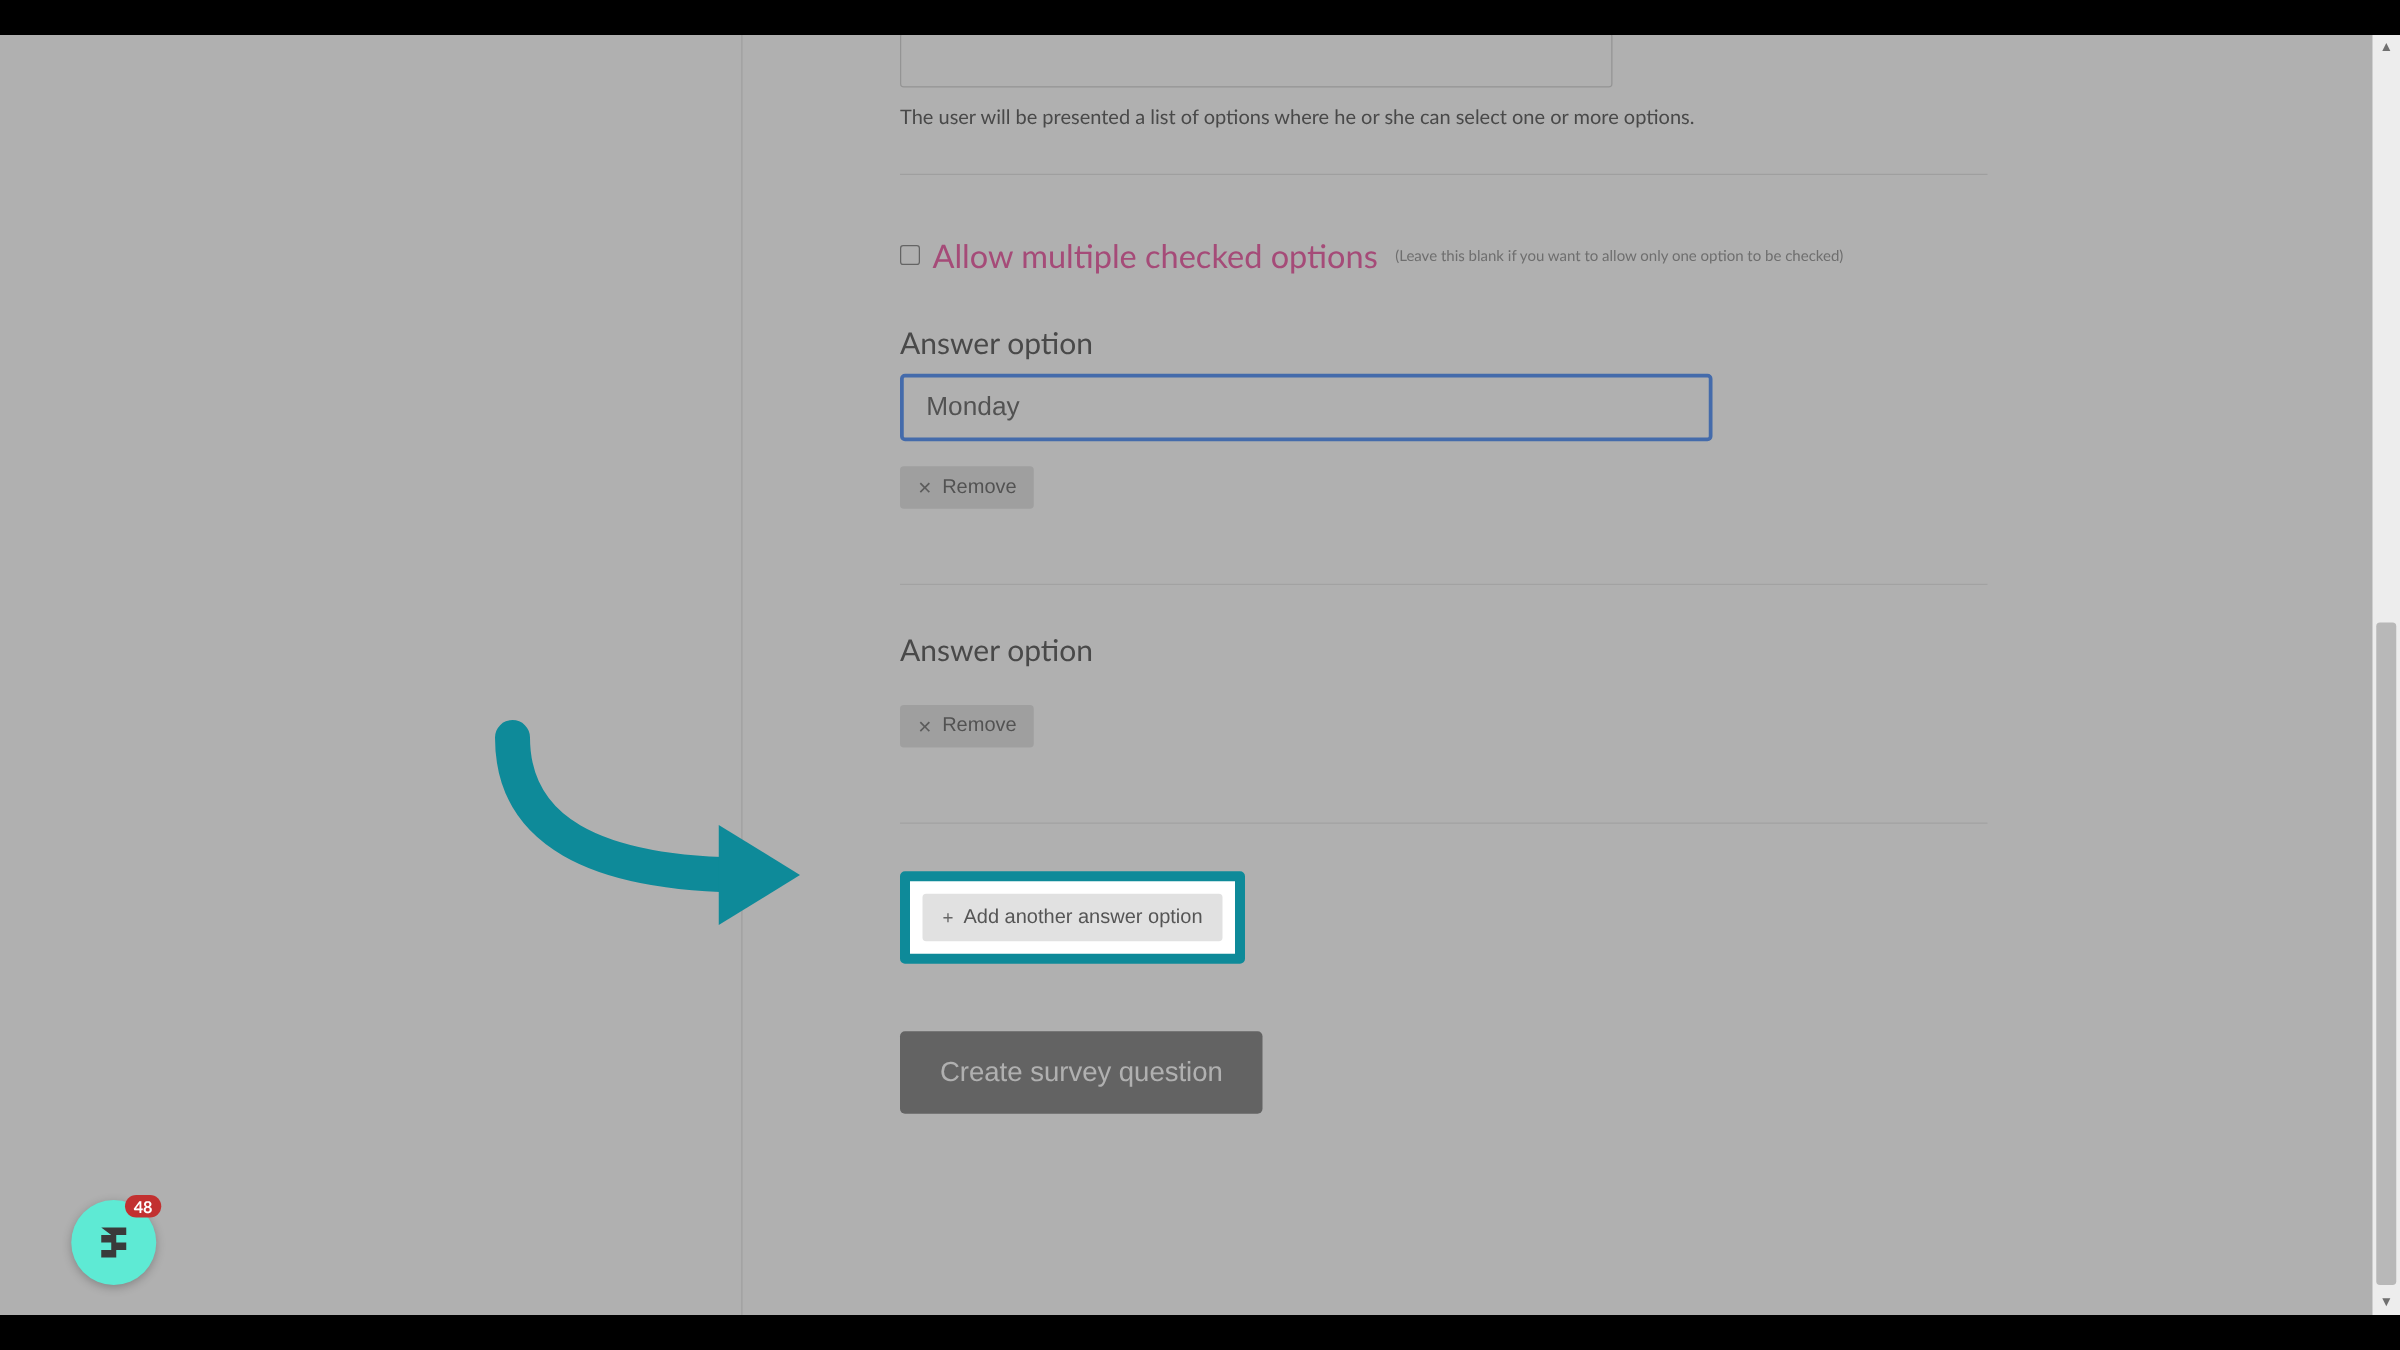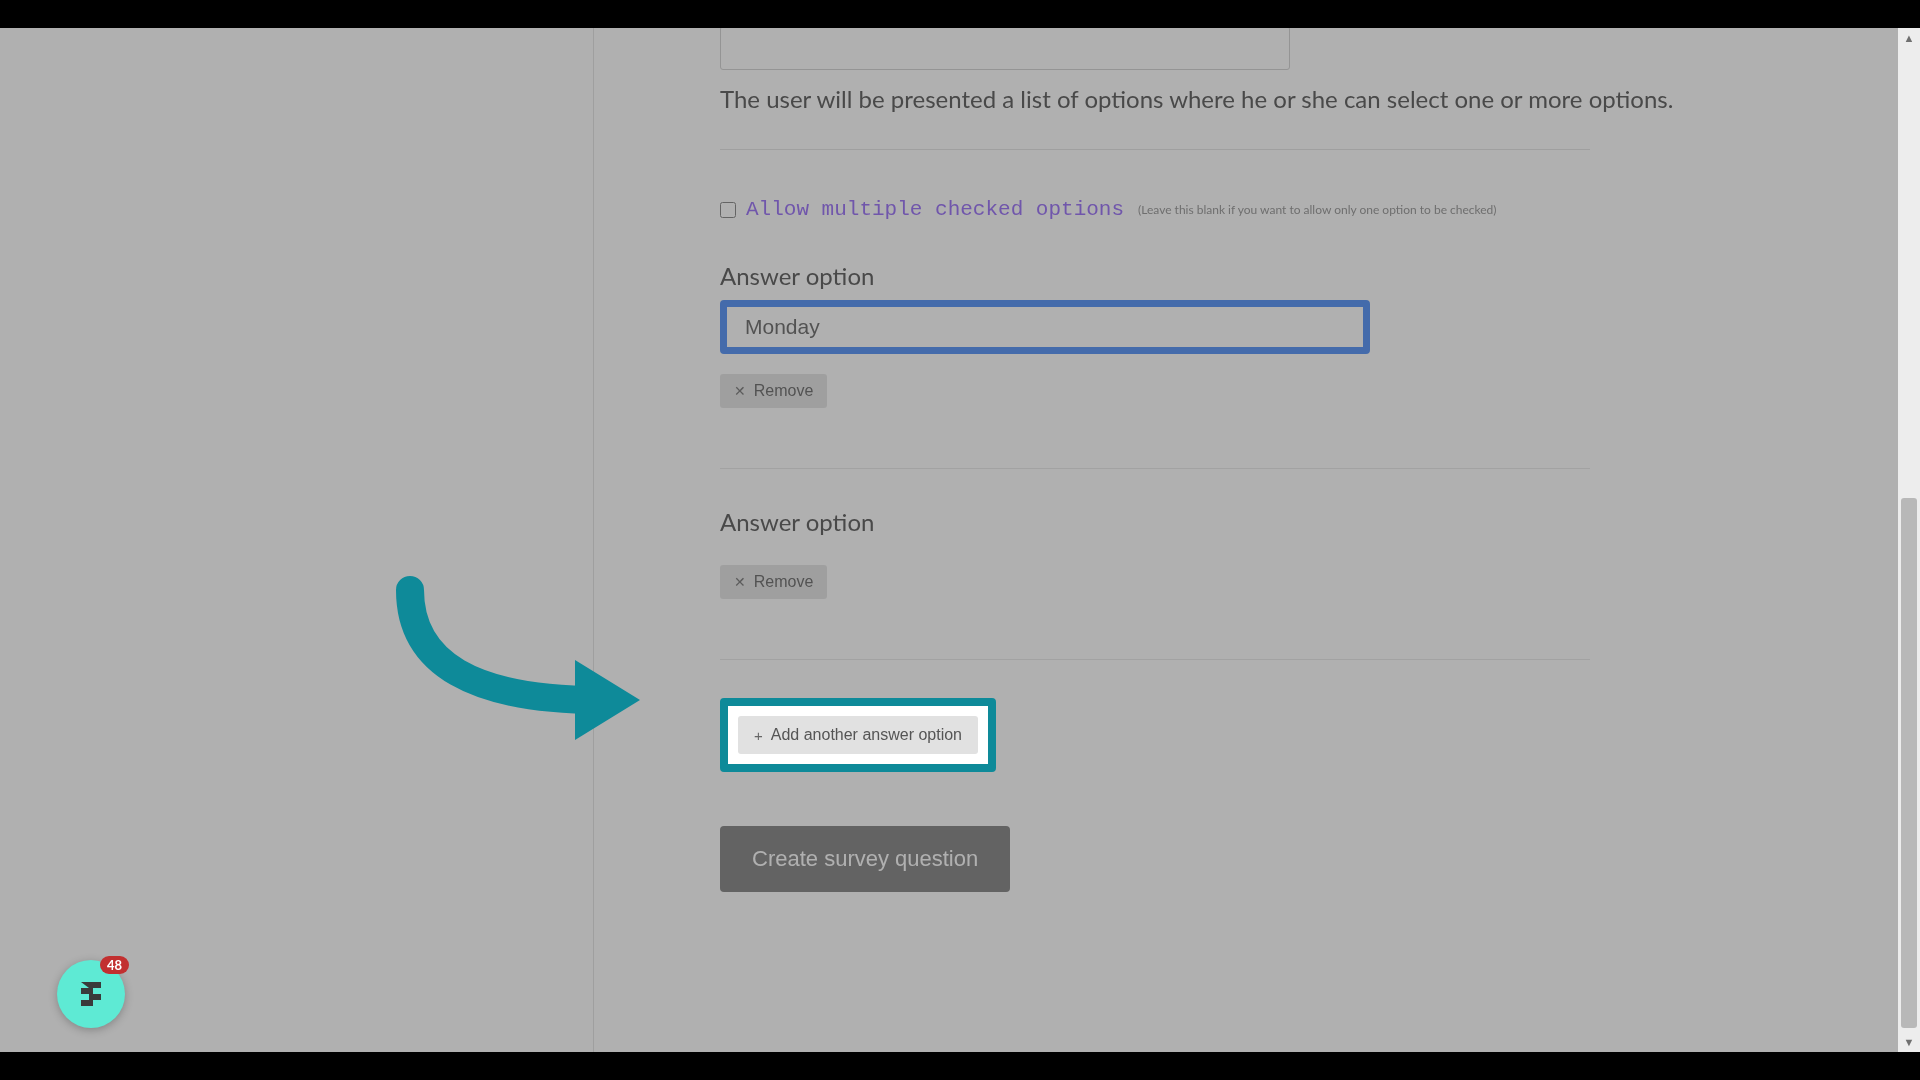--- a/index.html
+++ b/index.html
@@ -53,21 +53,21 @@
     }
     .option-select {
       width: 570px;
       height: 44px;
       border: 1px solid #ccc;
       border-radius: 3px;
       margin-top: -2px;
       margin-bottom: 14px;
     }
     .option-hint {
-      font-size: 24px;
+      font-size: 16px;
       color: #444;
       margin-bottom: 36px;
     }
     .section-divider {
       border: none;
       border-top: 1px solid #e0e0e0;
       margin: 0 0 48px 0;
       width: 870px;
     }
     .checkbox-row {
@@ -75,38 +75,37 @@
       align-items: center;
       gap: 8px;
       margin-bottom: 40px;
     }
     .checkbox {
       width: 16px;
       height: 16px;
       margin-right: 2px;
     }
     .checkbox-label {
-      font-size: 21px;
-      color: #8b5cf6;
-      font-family: Liberation Mono, monospace;
+      font-size: 26px;
+      color: #ec4899;
     }
     .checkbox-hint {
       font-size: 12px;
       color: #888;
       margin-left: 6px;
     }
     .field-label {
       font-size: 24px;
       color: #444;
       margin-bottom: 10px;
     }
     .answer-input {
       width: 650px;
       height: 54px;
-      border: 7px solid #3b82f6;
+      border: 3px solid #3b82f6;
       border-radius: 4px;
       padding: 0 18px;
       font-size: 21px;
       color: #555;
       margin-bottom: 20px;
       background: #fff;
     }
     .remove-btn {
       display: inline-flex;
       align-items: center;

